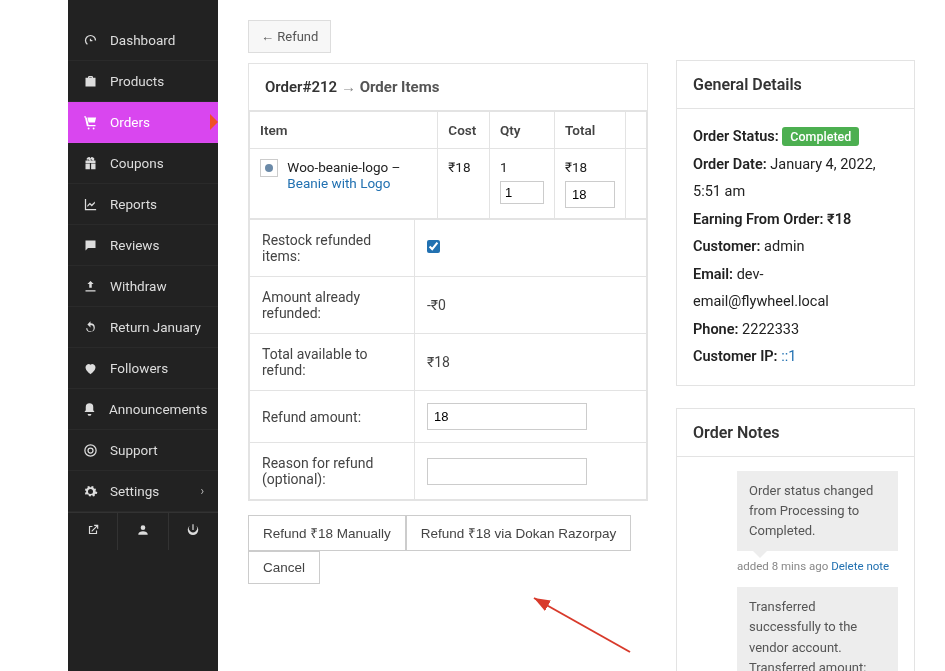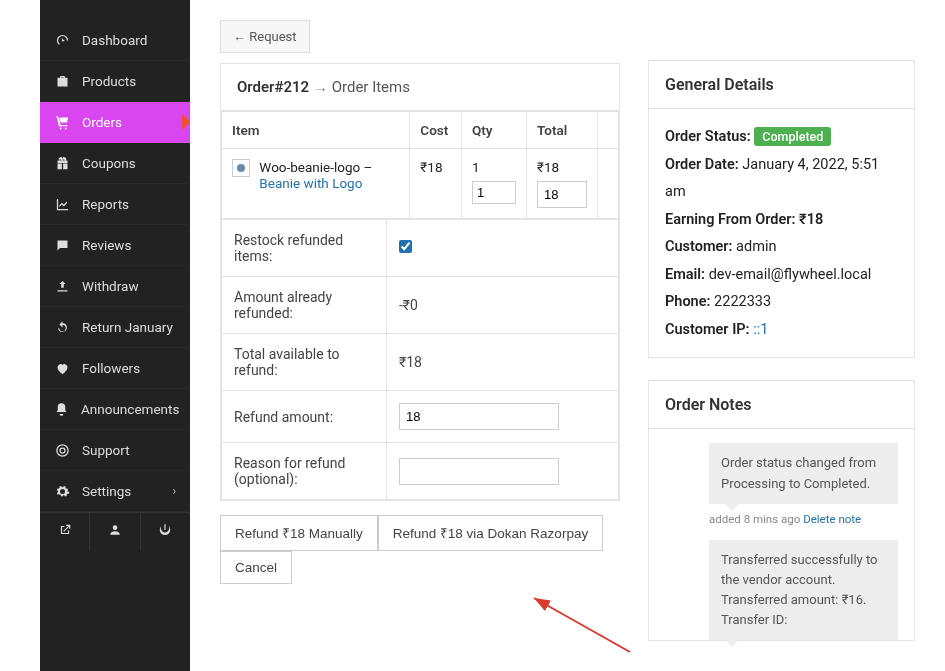--- a/index.html
+++ b/index.html
@@ -6,21 +6,21 @@
     body {
       font-family: -apple-system, BlinkMacSystemFont, "Segoe UI", Roboto, sans-serif;
       font-size: 14px;
       color: #222;
       background: #fff;
       width: 945px;
       height: 671px;
       overflow: hidden;
       position: relative;
     }
-    .layout { display: flex; height: 100%; }
+    .layout { display: flex; height: 100%; padding-left: 28px; }
     .sidebar {
       width: 190px;
       background: #222;
       color: #ddd;
       display: flex;
       flex-direction: column;
       padding-top: 20px;
       margin-left: 0;
       border-left: 40px solid #fff;
     }
@@ -87,21 +87,21 @@
       border: 1px solid #e3e3e3;
     }
     .panel-header {
       padding: 14px 16px;
       border-bottom: 1px solid #e3e3e3;
       font-size: 15px;
       font-weight: 600;
       color: #333;
     }
     .panel-header .arrow { color: #888; font-weight:400; }
-    .panel-header .sub { font-weight: 400; color: #555; }
+    .panel-header .sub { font-weight: 700; color: #555; }
 
     table.items {
       width: 100%;
       border-collapse: collapse;
     }
     table.items th, table.items td {
       border: 1px solid #e3e3e3;
       padding: 10px 10px;
       font-size: 13.5px;
       text-align: left;
@@ -312,21 +312,21 @@
       <div class="btn">
         <svg width="14" height="14" viewBox="0 0 24 24" fill="currentColor">
             <path d="M11 2h2v10h-2zm6.5 2.5l1.4 1.4a9 9 0 1 1-13.8 0l1.4-1.4a7 7 0 1 0 11 0z"></path>
           </svg>
       </div>
     </div>
   </div>
 
   <div class="main">
     <div class="col-left">
-      <span class="back-btn">← Request</span>
+      <span class="back-btn">← Refund</span>
 
       <div class="panel">
         <div class="panel-header">
           <span>Order#212</span>
           <span class="arrow"> → </span>
           <span class="sub">Order Items</span>
         </div>
 
         <table class="items">
           <tbody>

